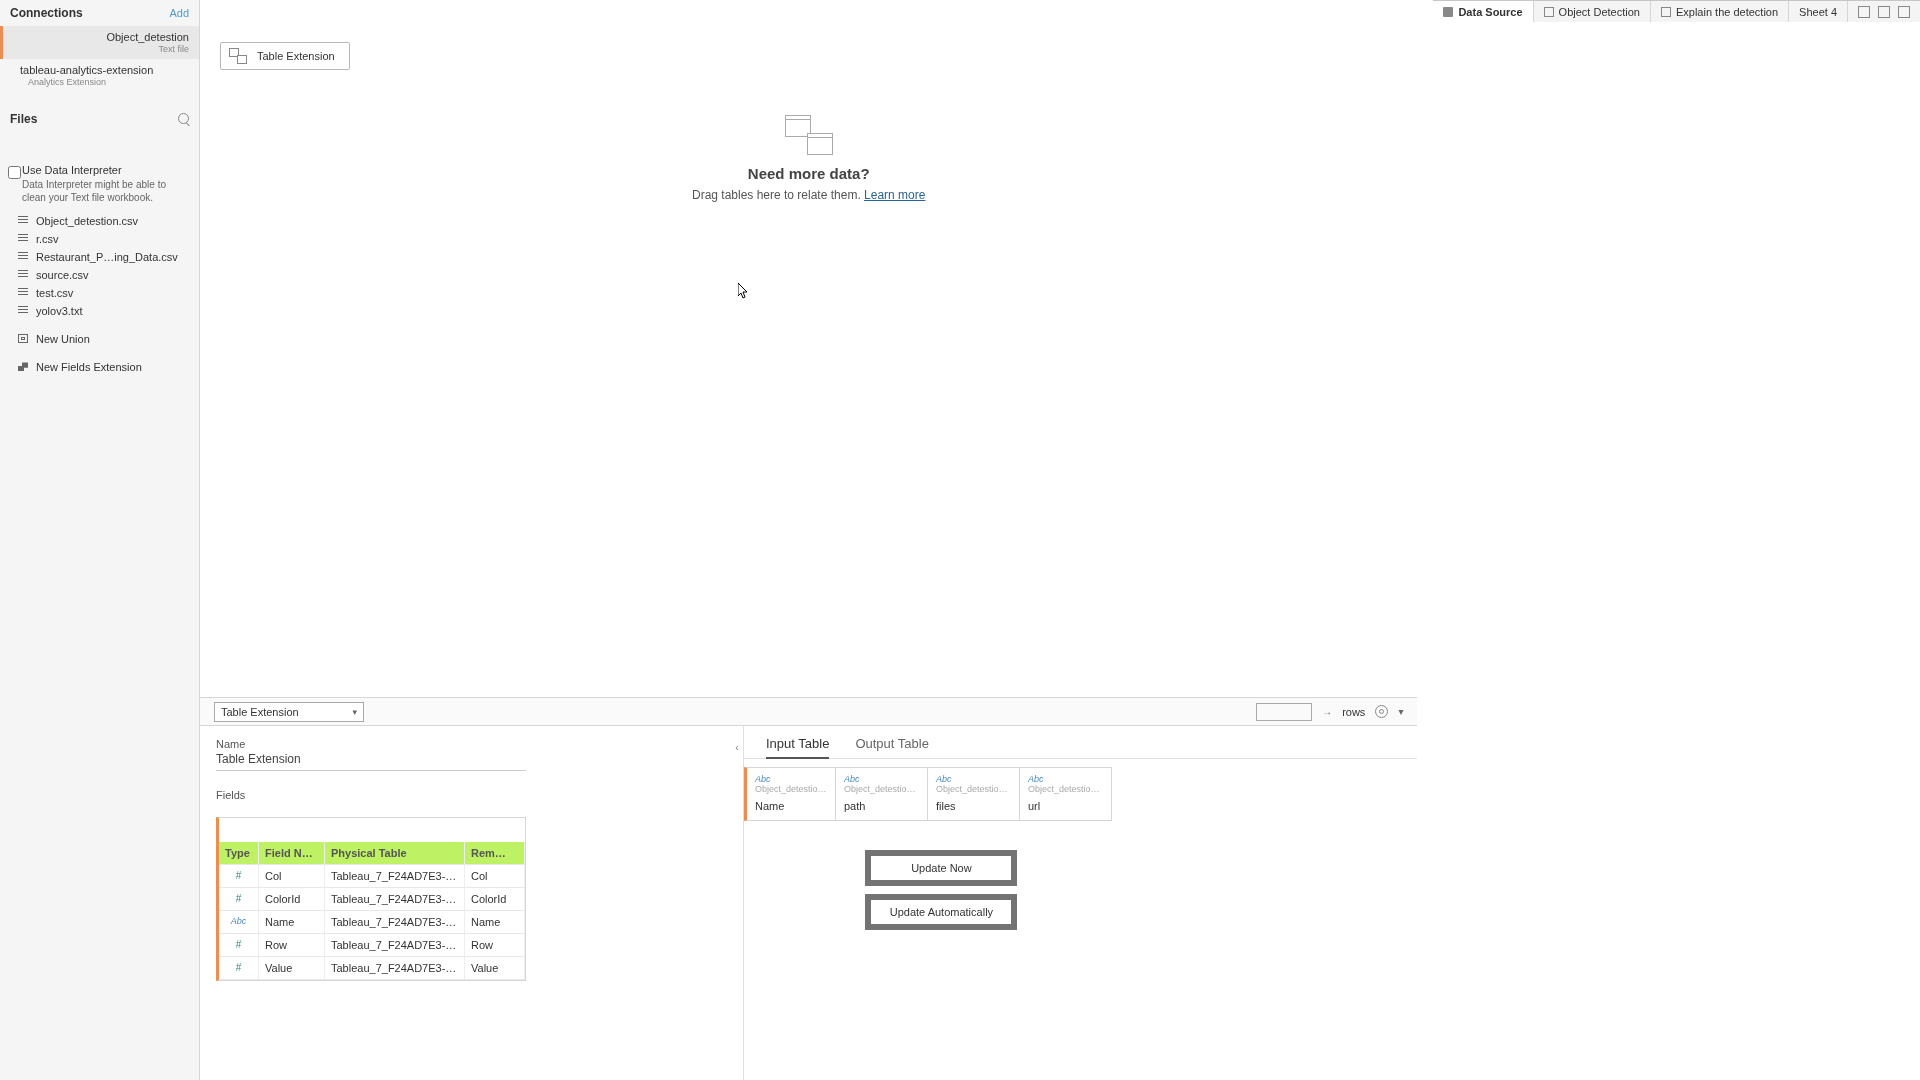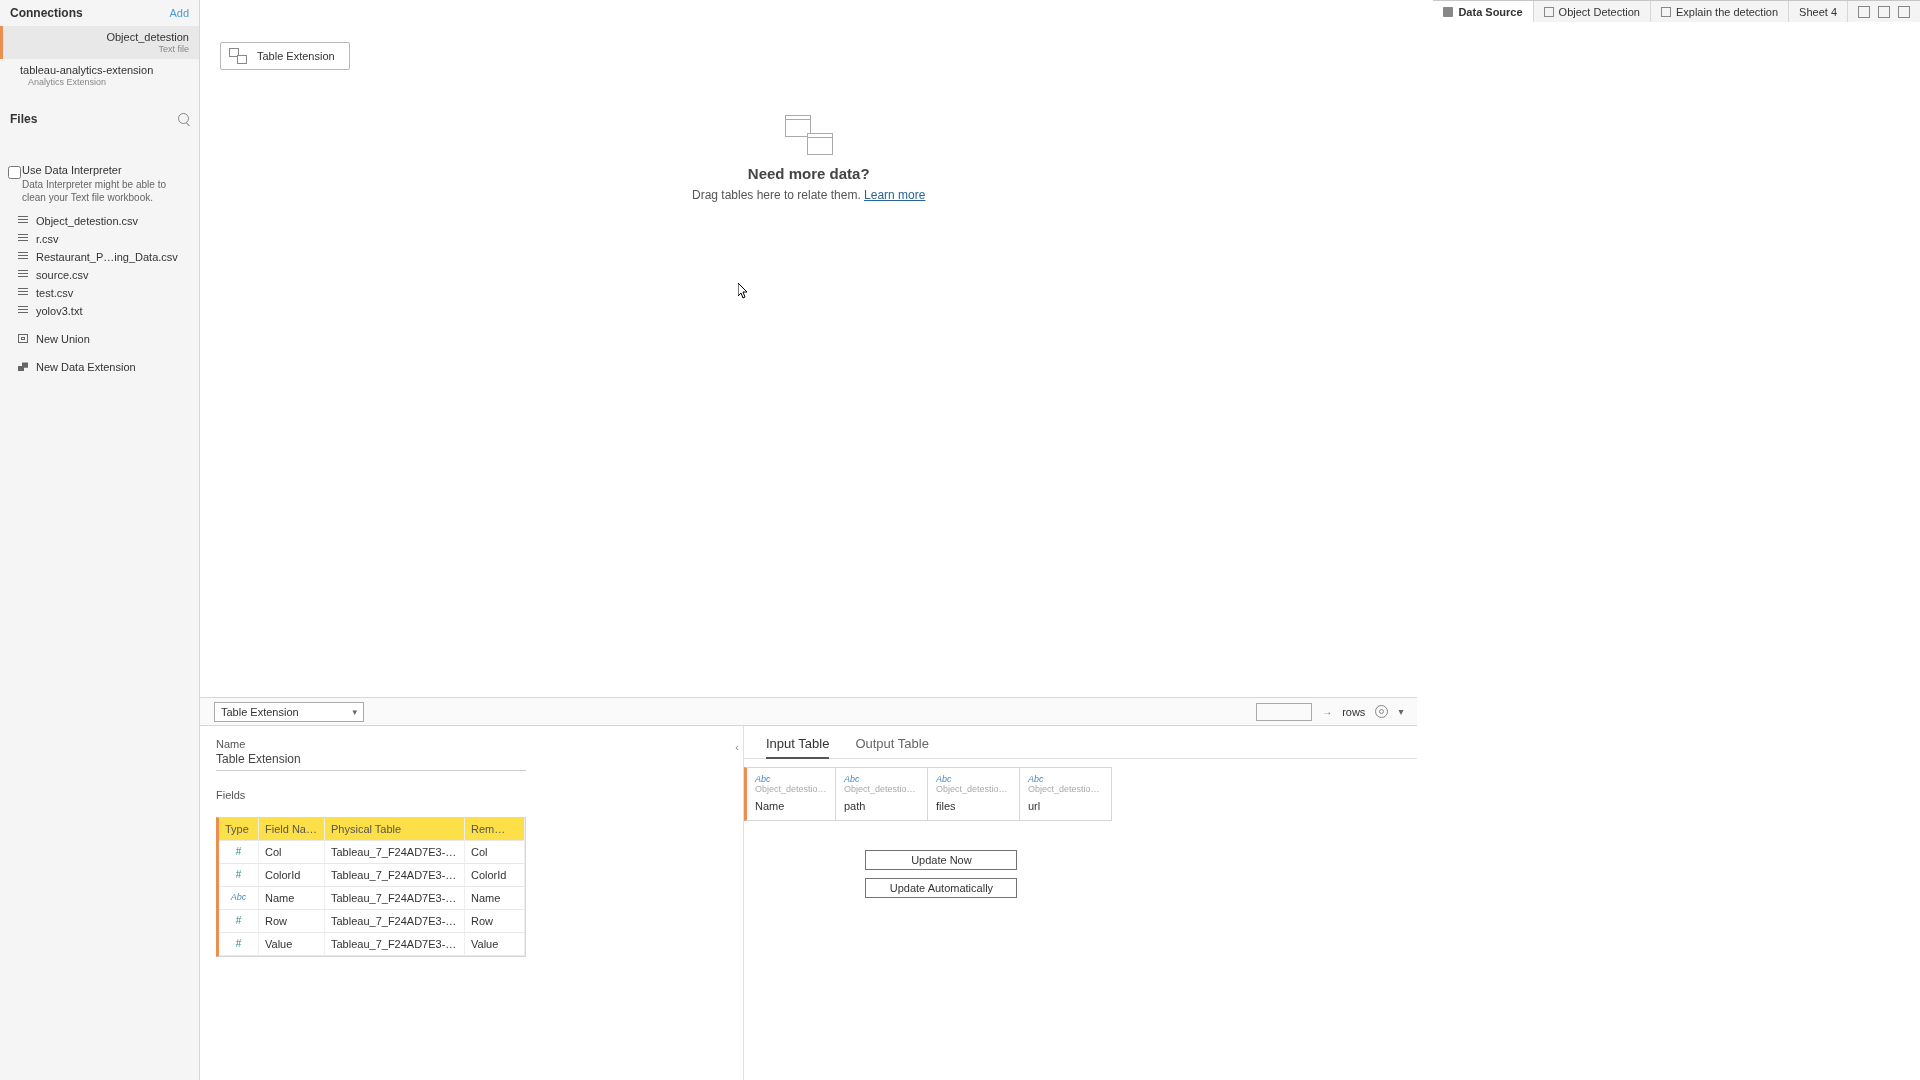--- a/index.html
+++ b/index.html
@@ -76,41 +76,41 @@
 .details { display: flex; border-top: 1px solid #d6d6d6; height: 355px; background: #fff; }
 .details-left { width: 544px; padding: 12px 16px; border-right: 1px solid #e0e0e0; position: relative; }
 .collapse-btn { position: absolute; right: -1px; top: 12px; width: 14px; height: 18px; display: flex; align-items: center; justify-content: center; color: #888; font-size: 11px; cursor: pointer; }
 .nm-label { font-size: 11px; color: #555; margin-bottom: 2px; }
 .name-val { font-size: 12px; color: #444; margin-bottom: 4px; }
 .name-underline { border-bottom: 1px solid #ccc; width: 310px; margin-bottom: 18px; }
 .fields-label { font-size: 11px; color: #555; margin-bottom: 16px; }
 
 .fields-table { border: 1px solid #d6d6d6; border-left: 3px solid #eb8f50; width: 310px; font-size: 11px; }
 .ft-head, .ft-row { display: grid; grid-template-columns: 40px 66px 140px 60px; }
-.ft-head { background: #fde047; font-weight: 400; color: #555; }
+.ft-head { background: #bef264; font-weight: 700; color: #555; margin-top: 24px; }
 .ft-head > div, .ft-row > div { padding: 5px 6px; border-bottom: 1px solid #e8e8e8; border-right: 1px solid #eee; white-space: nowrap; overflow: hidden; text-overflow: ellipsis; }
 .ft-row > div:first-child { text-align: center; }
 .type-num { color: #2e8b8b; font-size: 10px; }
 .type-abc { color: #4a8bc2; font-size: 9px; font-style: italic; }
 
 .details-right { flex: 1; padding: 0; position: relative; }
 .tabs { display: flex; gap: 26px; padding: 10px 0 0 22px; font-size: 13px; border-bottom: 1px solid #e0e0e0; }
 .tab { padding: 0 0 6px; cursor: pointer; color: #666; }
 .tab.active { color: #333; border-bottom: 2px solid #555; margin-bottom: -1px; }
 
 .grid-wrap { padding: 8px 0 0 0; }
 .grid { display: flex; }
 .grid-col { width: 92px; border: 1px solid #d6d6d6; border-left: none; padding: 6px 8px 8px; }
 .grid-col:first-child { border-left: 3px solid #eb8f50; }
 .gc-type { font-size: 9px; color: #4a8bc2; font-style: italic; }
 .gc-src { font-size: 9px; color: #aaa; white-space: nowrap; overflow: hidden; text-overflow: ellipsis; }
 .gc-name { font-size: 11px; color: #333; margin-top: 6px; }
 
 .update-btns { position: absolute; right: 400px; top: 124px; display: flex; flex-direction: column; gap: 8px; }
-.ubtn { width: 152px; height: 20px; border: 1px solid #737373; background: #fff; font-size: 11px; cursor: pointer; display: flex; align-items: center; justify-content: center; }
+.ubtn { width: 152px; height: 36px; border: 6px solid #737373; background: #fff; font-size: 11px; cursor: pointer; display: flex; align-items: center; justify-content: center; }
 
 
 .footer { height: 22px; border-top: 1px solid #c6c6c6; background: #f4f4f4; display: flex; align-items: stretch; font-size: 11px; }
 .ftab { display: flex; align-items: center; gap: 5px; padding: 0 10px; border-right: 1px solid #d6d6d6; cursor: pointer; }
 .ftab.active { background: #fff; font-weight: 600; }
 .ftab .fico { width: 10px; height: 10px; }
 .fico.ds { background: #888; border-radius: 1px; }
 .fico.sheet { border: 1px solid #888; }
 .ftools { display: flex; align-items: center; gap: 8px; padding: 0 10px; }
 .ftool { width: 12px; height: 12px; border: 1px solid #888; }
@@ -175,21 +175,21 @@
           </div>
         </div>
       <div class="spacer-sm"></div>
       <div class="file-item">
         <span class="ico union"></span>
         <span>New Union</span>
       </div>
       <div class="spacer-sm"></div>
       <div class="file-item">
         <span class="ico ext"></span>
-        <span>New Data Extension</span>
+        <span>New Fields Extension</span>
       </div>
     </div>
 
     <div class="canvas-wrap">
       <div class="canvas">
         <div class="pill">
           <span class="pill-icon">
               <span class="r1"></span>
               <span class="r2"></span>
             </span>

